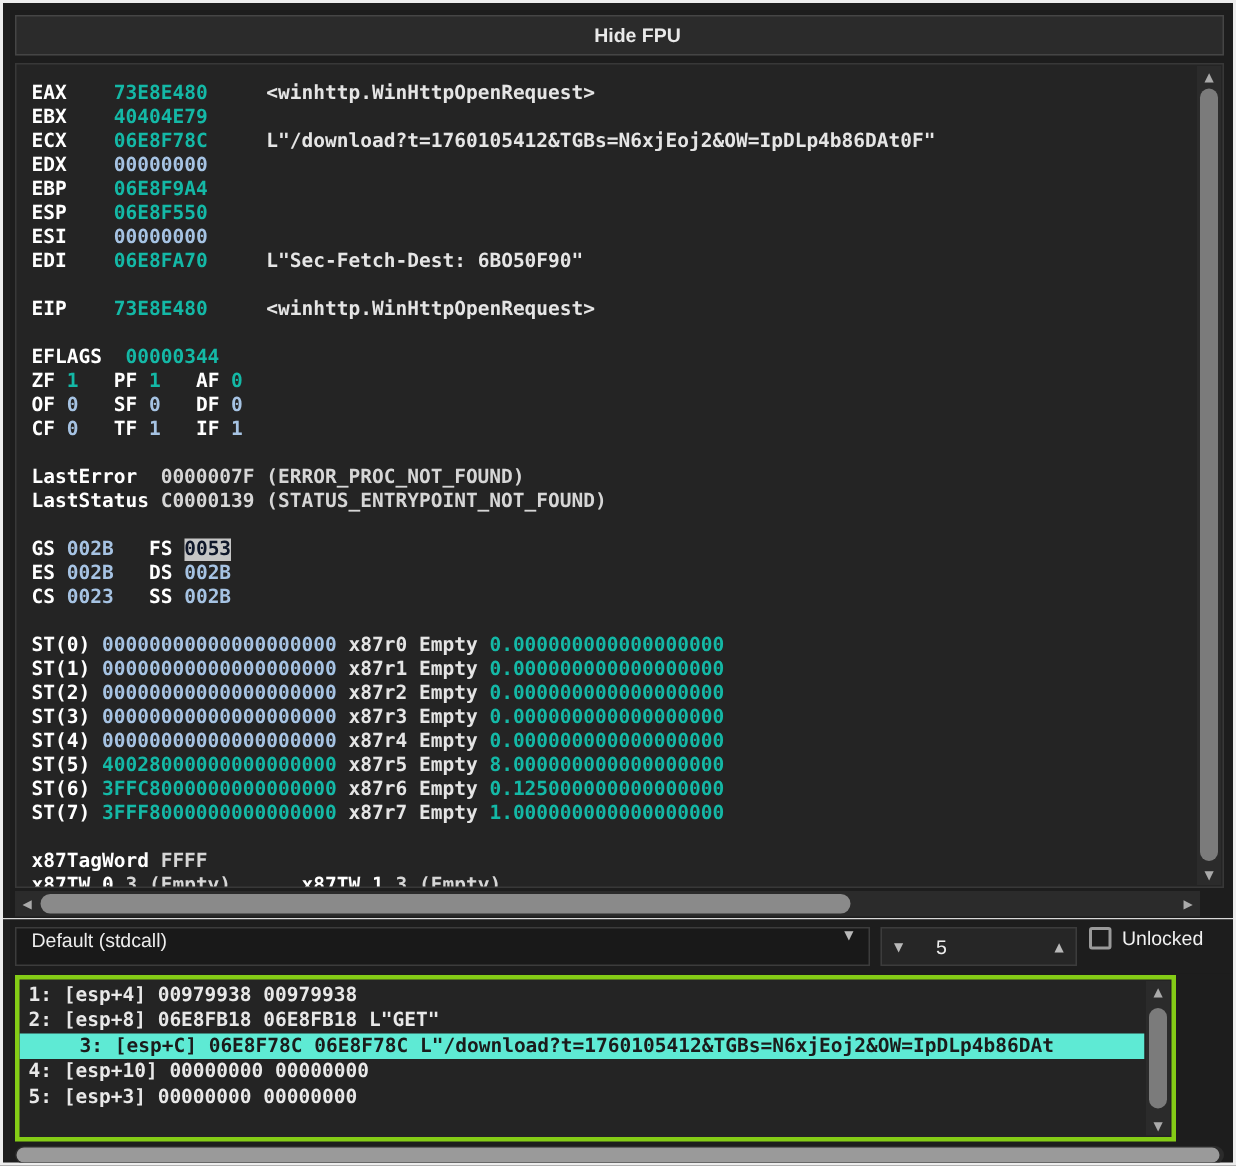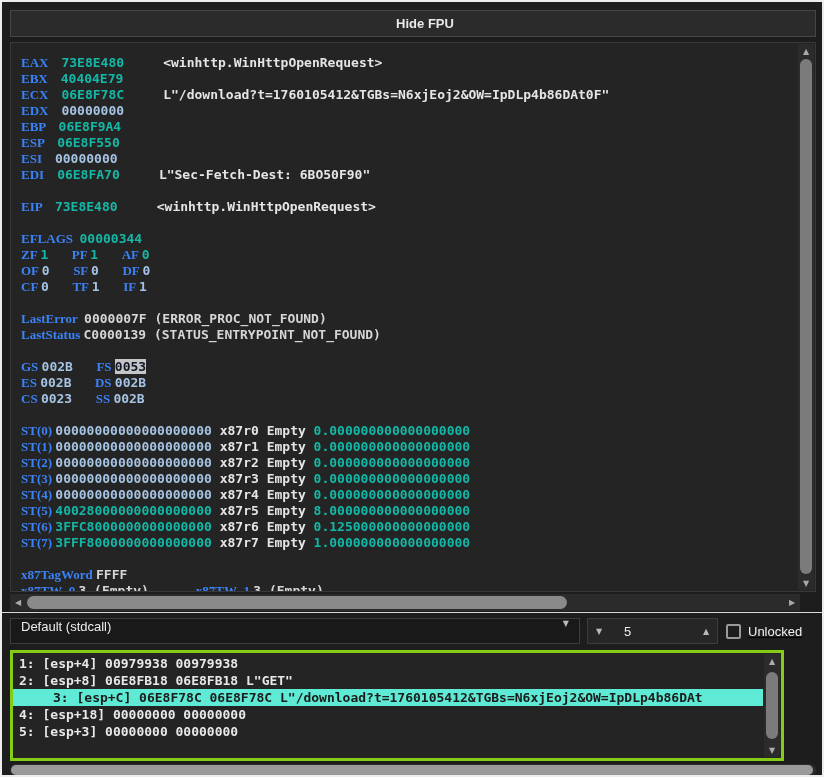--- a/index.html
+++ b/index.html
@@ -18,21 +18,21 @@
   
   .reg-panel{
     position:absolute;left:8px;top:40px;width:806px;height:550px;box-sizing:border-box;
     background:#242424;border:1px solid #383838;overflow:hidden;
   }
   .reg-content{
     position:absolute;left:10px;top:12px;right:20px;bottom:0;overflow:hidden;
     font:bold 13px/16px "DejaVu Sans Mono",monospace;white-space:pre;
   }
   .reg-line{height:16px;white-space:pre;}
-  .c-reg{color:#3b82f6;font-family:Liberation Serif, serif;}
+  .c-reg{color:#ffffff;}
   .c-mod{color:#14b8a6;}
   .c-unmod{color:#a6c3e3;}
   .c-str{color:#e5e5e5;}
   .c-plain{color:#d6d6d6;}
   .c-hl{background:#c5c5c5;color:#0f172a;}
   
   .vscroll{position:absolute;top:1px;bottom:1px;right:1px;width:16px;background:#2b2b2b;}
   .vscroll .arr{position:absolute;left:0;width:16px;height:14px;color:#aaaaaa;font-size:8px;
     display:flex;align-items:center;justify-content:center;font-family:"DejaVu Sans",sans-serif;}
   .vscroll .arr.up{top:0;}
@@ -58,21 +58,21 @@
   .combobox .cb-arrow{margin-left:auto;color:#b9b9b9;font-size:8px;font-family:"DejaVu Sans",sans-serif;}
   .spinner{
     position:absolute;left:585px;top:5px;width:131px;height:26px;box-sizing:border-box;
     background:#262626;border:1px solid #3c3c3c;color:#ededed;
     font-family:"Liberation Sans",sans-serif;font-size:13px;
     display:flex;align-items:center;
   }
   .spinner .sp-arrow{width:22px;text-align:center;color:#b9b9b9;font-size:8px;font-family:"DejaVu Sans",sans-serif;}
   .spinner .sp-arrow.up{margin-left:auto;}
   .spinner .sp-value{margin-left:14px;}
-  .checkbox-wrap{position:absolute;left:724px;top:5px;height:26px;display:flex;align-items:center;text-decoration:underline;}
+  .checkbox-wrap{position:absolute;left:724px;top:5px;height:26px;display:flex;align-items:flex-start;}
   .checkbox{
     width:15px;height:15px;box-sizing:border-box;border:2px solid #9a9a9a;border-radius:2px;
     background:#1d1d1d;
   }
   .checkbox-label{margin-left:7px;color:#f0f0f0;font-family:"Liberation Sans",sans-serif;font-size:13px;}
   
   .stack-panel{
     position:absolute;left:8px;top:648px;width:774px;height:111px;box-sizing:border-box;
     background:#242424;border:3px solid #84cc16;overflow:hidden;
   }
@@ -123,21 +123,21 @@
       <div class="checkbox"></div>
       <span class="checkbox-label">Unlocked</span>
     </div>
   </div>
 
   <div class="stack-panel">
     <div class="stack-content" id="stack-content">
         <div class="stack-row">1: [esp+4] 00979938 00979938</div>
         <div class="stack-row">2: [esp+8] 06E8FB18 06E8FB18 L"GET"</div>
         <div class="stack-row selected">3: [esp+C] 06E8F78C 06E8F78C L"/download?t=1760105412&amp;TGBs=N6xjEoj2&amp;OW=IpDLp4b86DAt</div>
-        <div class="stack-row">4: [esp+18] 00000000 00000000</div>
+        <div class="stack-row">4: [esp+10] 00000000 00000000</div>
         <div class="stack-row">5: [esp+3] 00000000 00000000</div>
       </div>
     <div class="vscroll">
       <div class="arr up">▲</div>
       <div class="vthumb" style="top:18px;bottom:18px;"></div>
       <div class="arr down">▼</div>
     </div>
   </div>
 
   <div class="bottom-hscroll">

